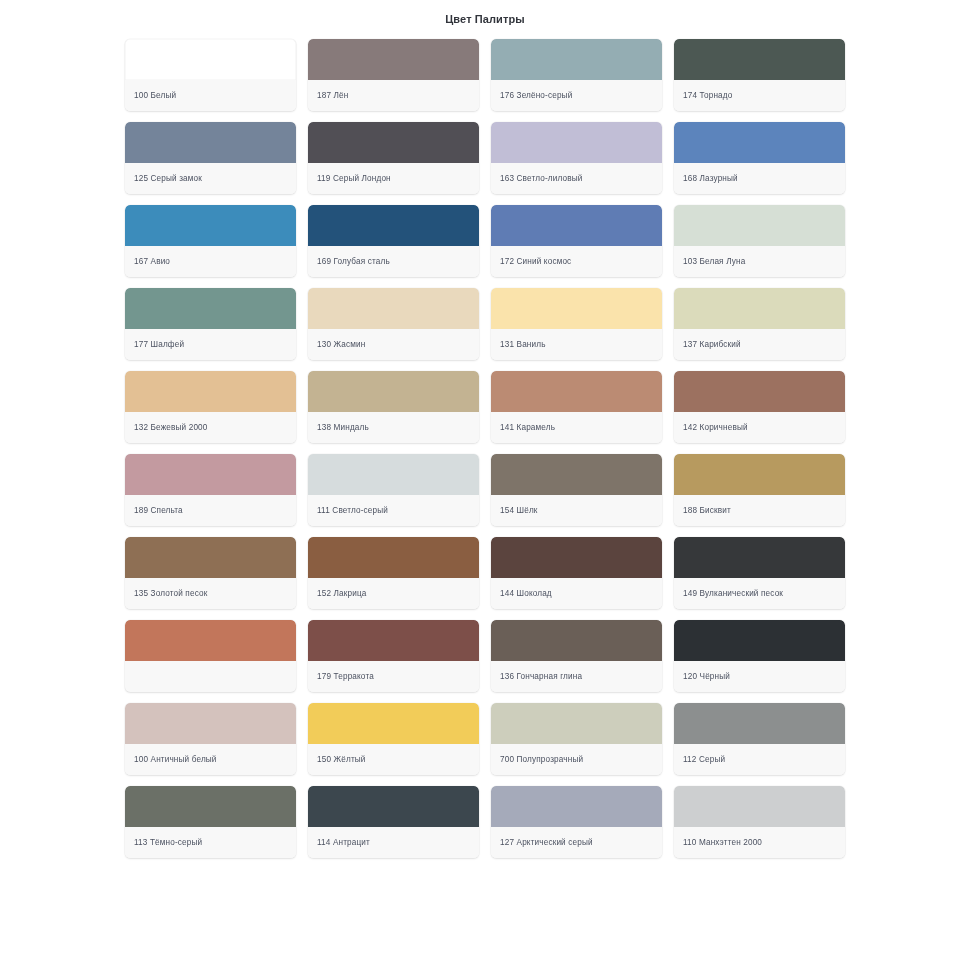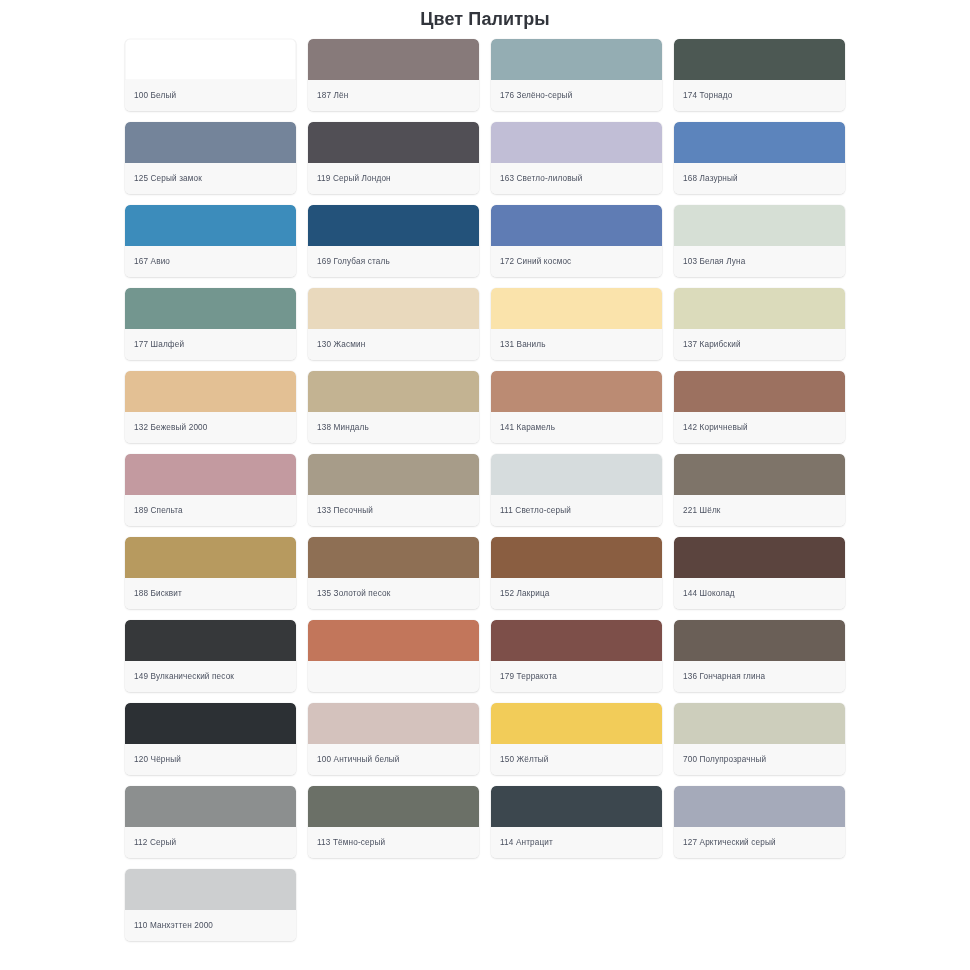--- a/index.html
+++ b/index.html
@@ -15,21 +15,21 @@
   }
   .page {
     width: 970px;
     height: 970px;
     position: relative;
     box-sizing: border-box;
     padding: 0;
   }
   .page-title {
     text-align: center;
-    font-size: 18px;
+    font-size: 11px;
     font-weight: bold;
     color: #32353c;
     letter-spacing: 0.1px;
     padding-top: 11px;
     padding-bottom: 0;
     margin: 0;
     line-height: 16px;
   }
   .palette-grid {
     display: grid;
@@ -205,35 +205,29 @@
           <span class="card-label">142 Коричневый</span>
         </div>
       </div>
       <div class="color-card">
         <div class="color-swatch" style="background: rgb(195, 154, 160);"></div>
         <div class="card-footer">
           <span class="card-label">189 Спельта</span>
         </div>
       </div>
       <div class="color-card">
-        <div class="color-swatch" style="background: rgb(167, 156, 137);"></div>
-        <div class="card-footer">
-          <span class="card-label">133 Песочный</span>
-        </div>
-      </div>
-      <div class="color-card">
         <div class="color-swatch" style="background: rgb(214, 220, 221);"></div>
         <div class="card-footer">
           <span class="card-label">111 Светло-серый</span>
         </div>
       </div>
       <div class="color-card">
         <div class="color-swatch" style="background: rgb(126, 116, 105);"></div>
         <div class="card-footer">
-          <span class="card-label">221 Шёлк</span>
+          <span class="card-label">154 Шёлк</span>
         </div>
       </div>
       <div class="color-card">
         <div class="color-swatch" style="background: rgb(183, 154, 95);"></div>
         <div class="card-footer">
           <span class="card-label">188 Бисквит</span>
         </div>
       </div>
       <div class="color-card">
         <div class="color-swatch" style="background: rgb(142, 111, 84);"></div>

